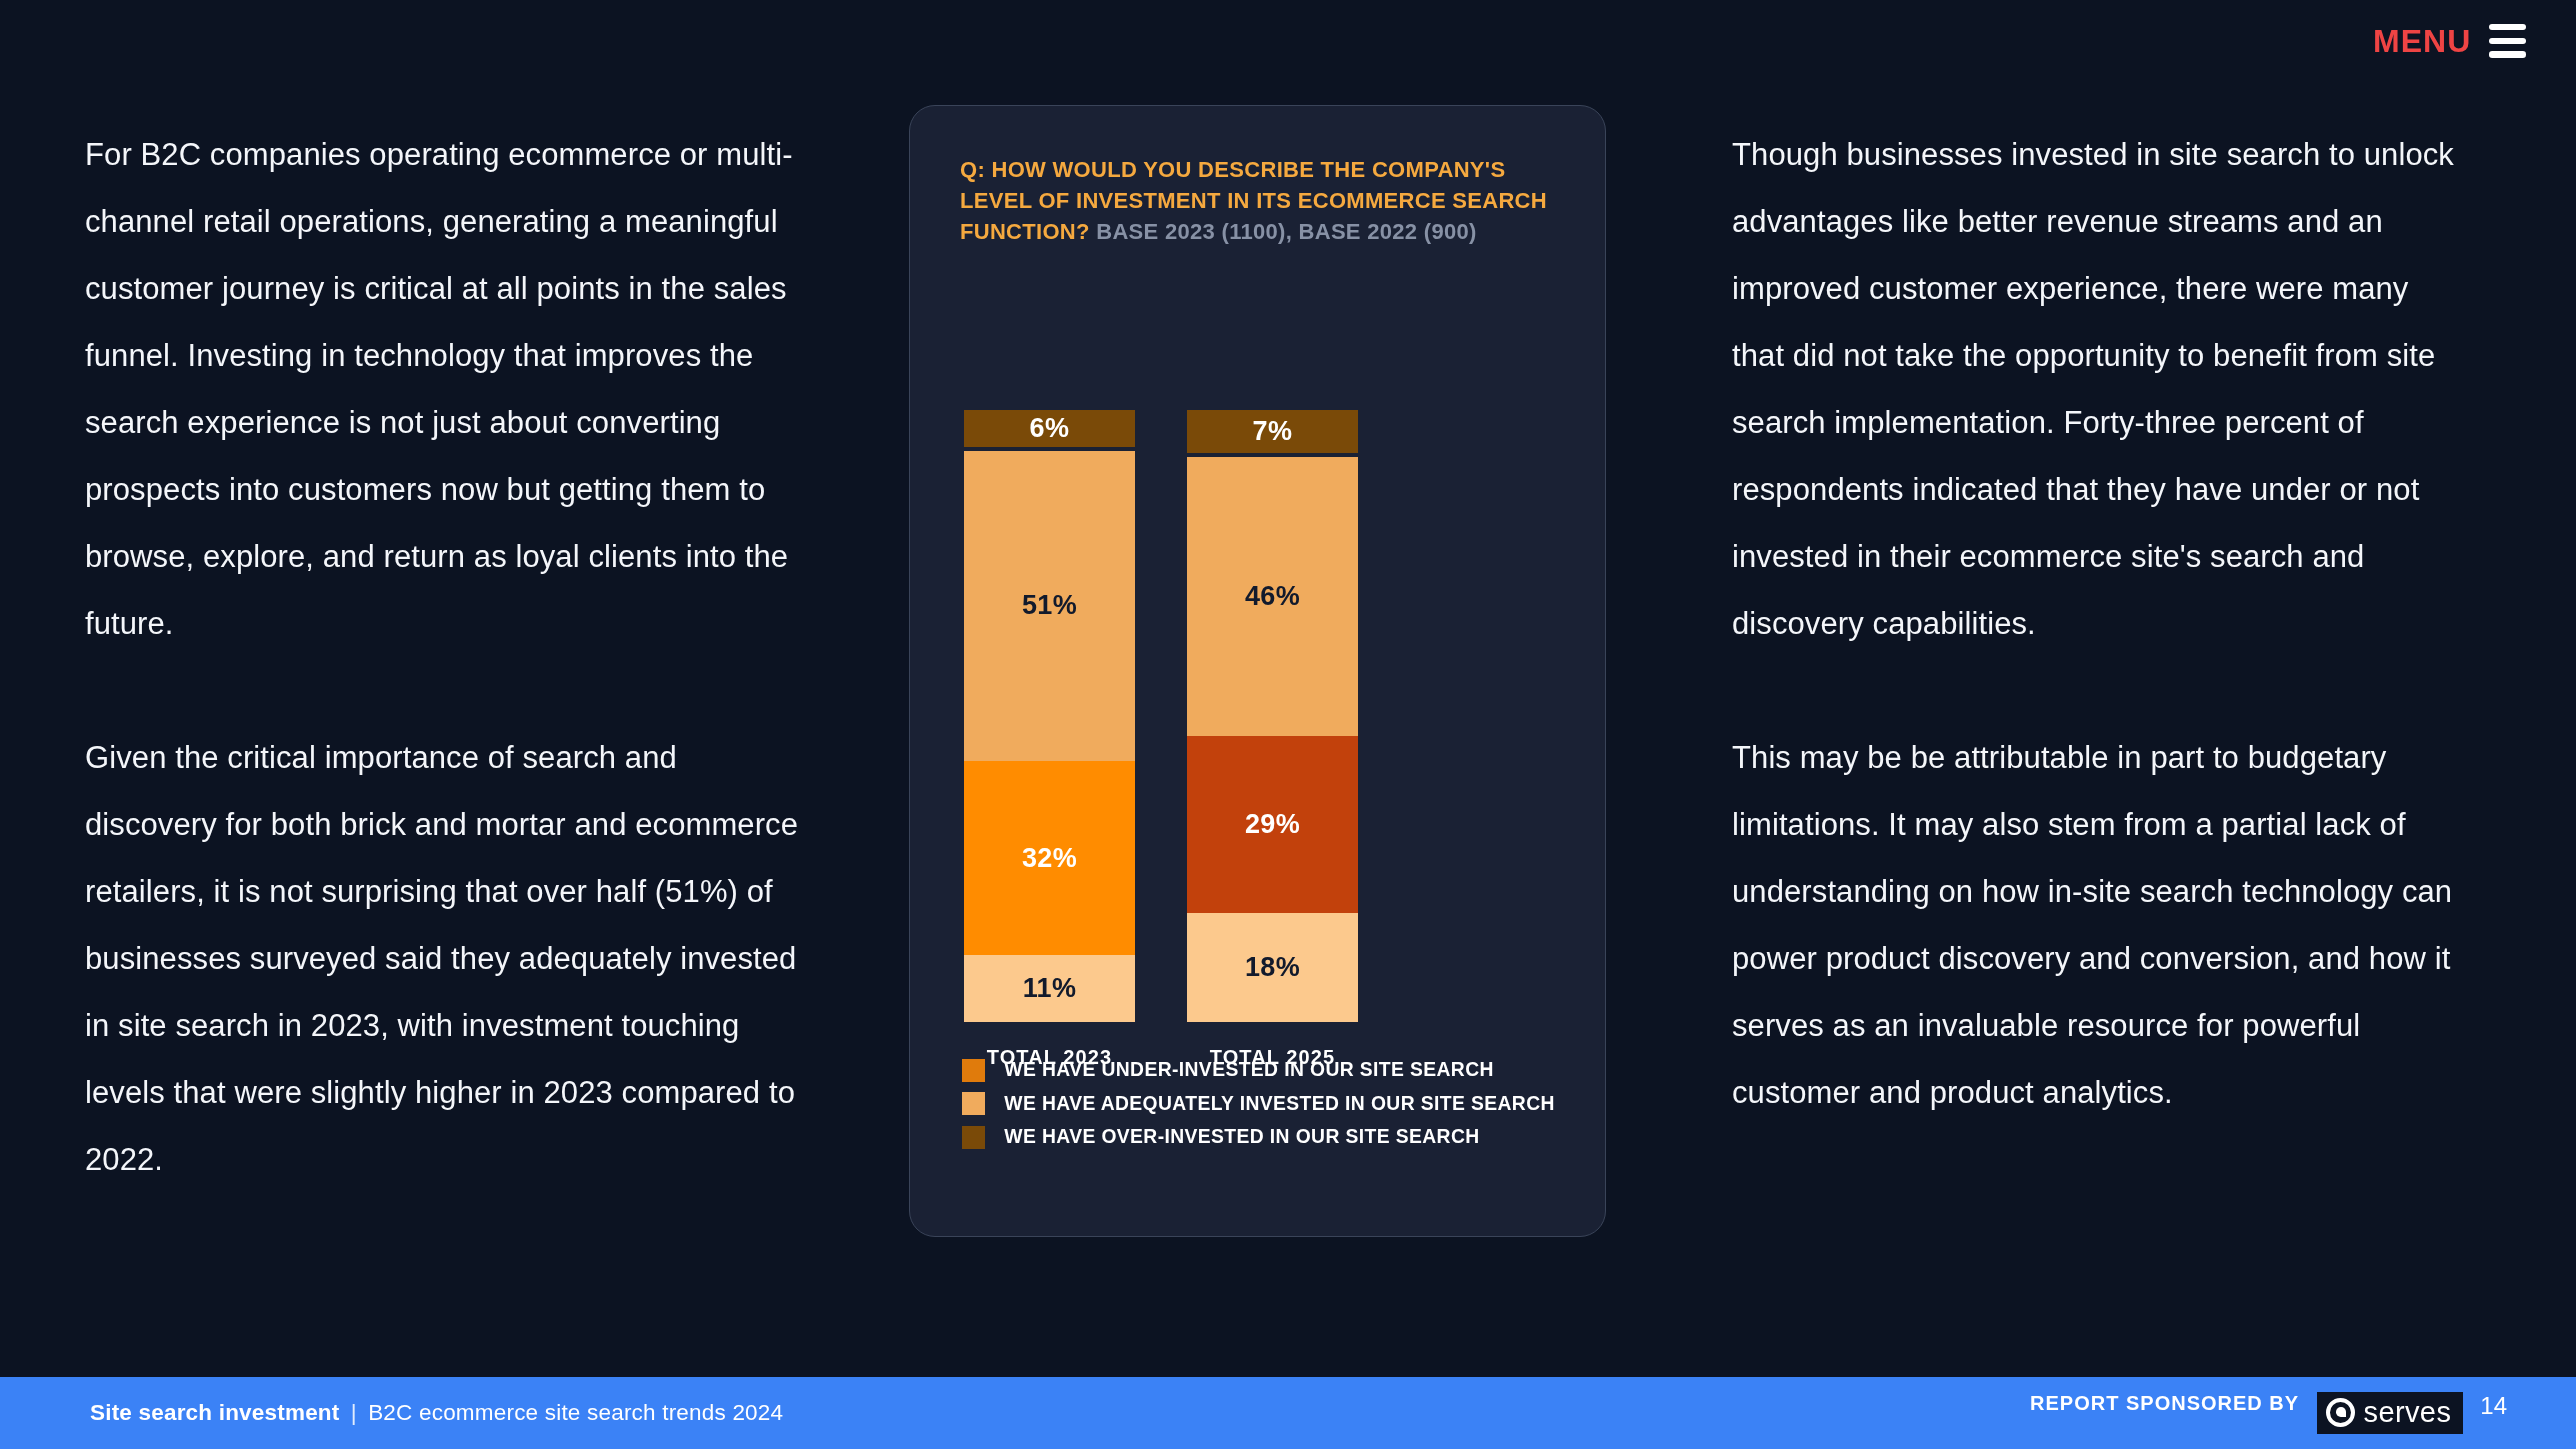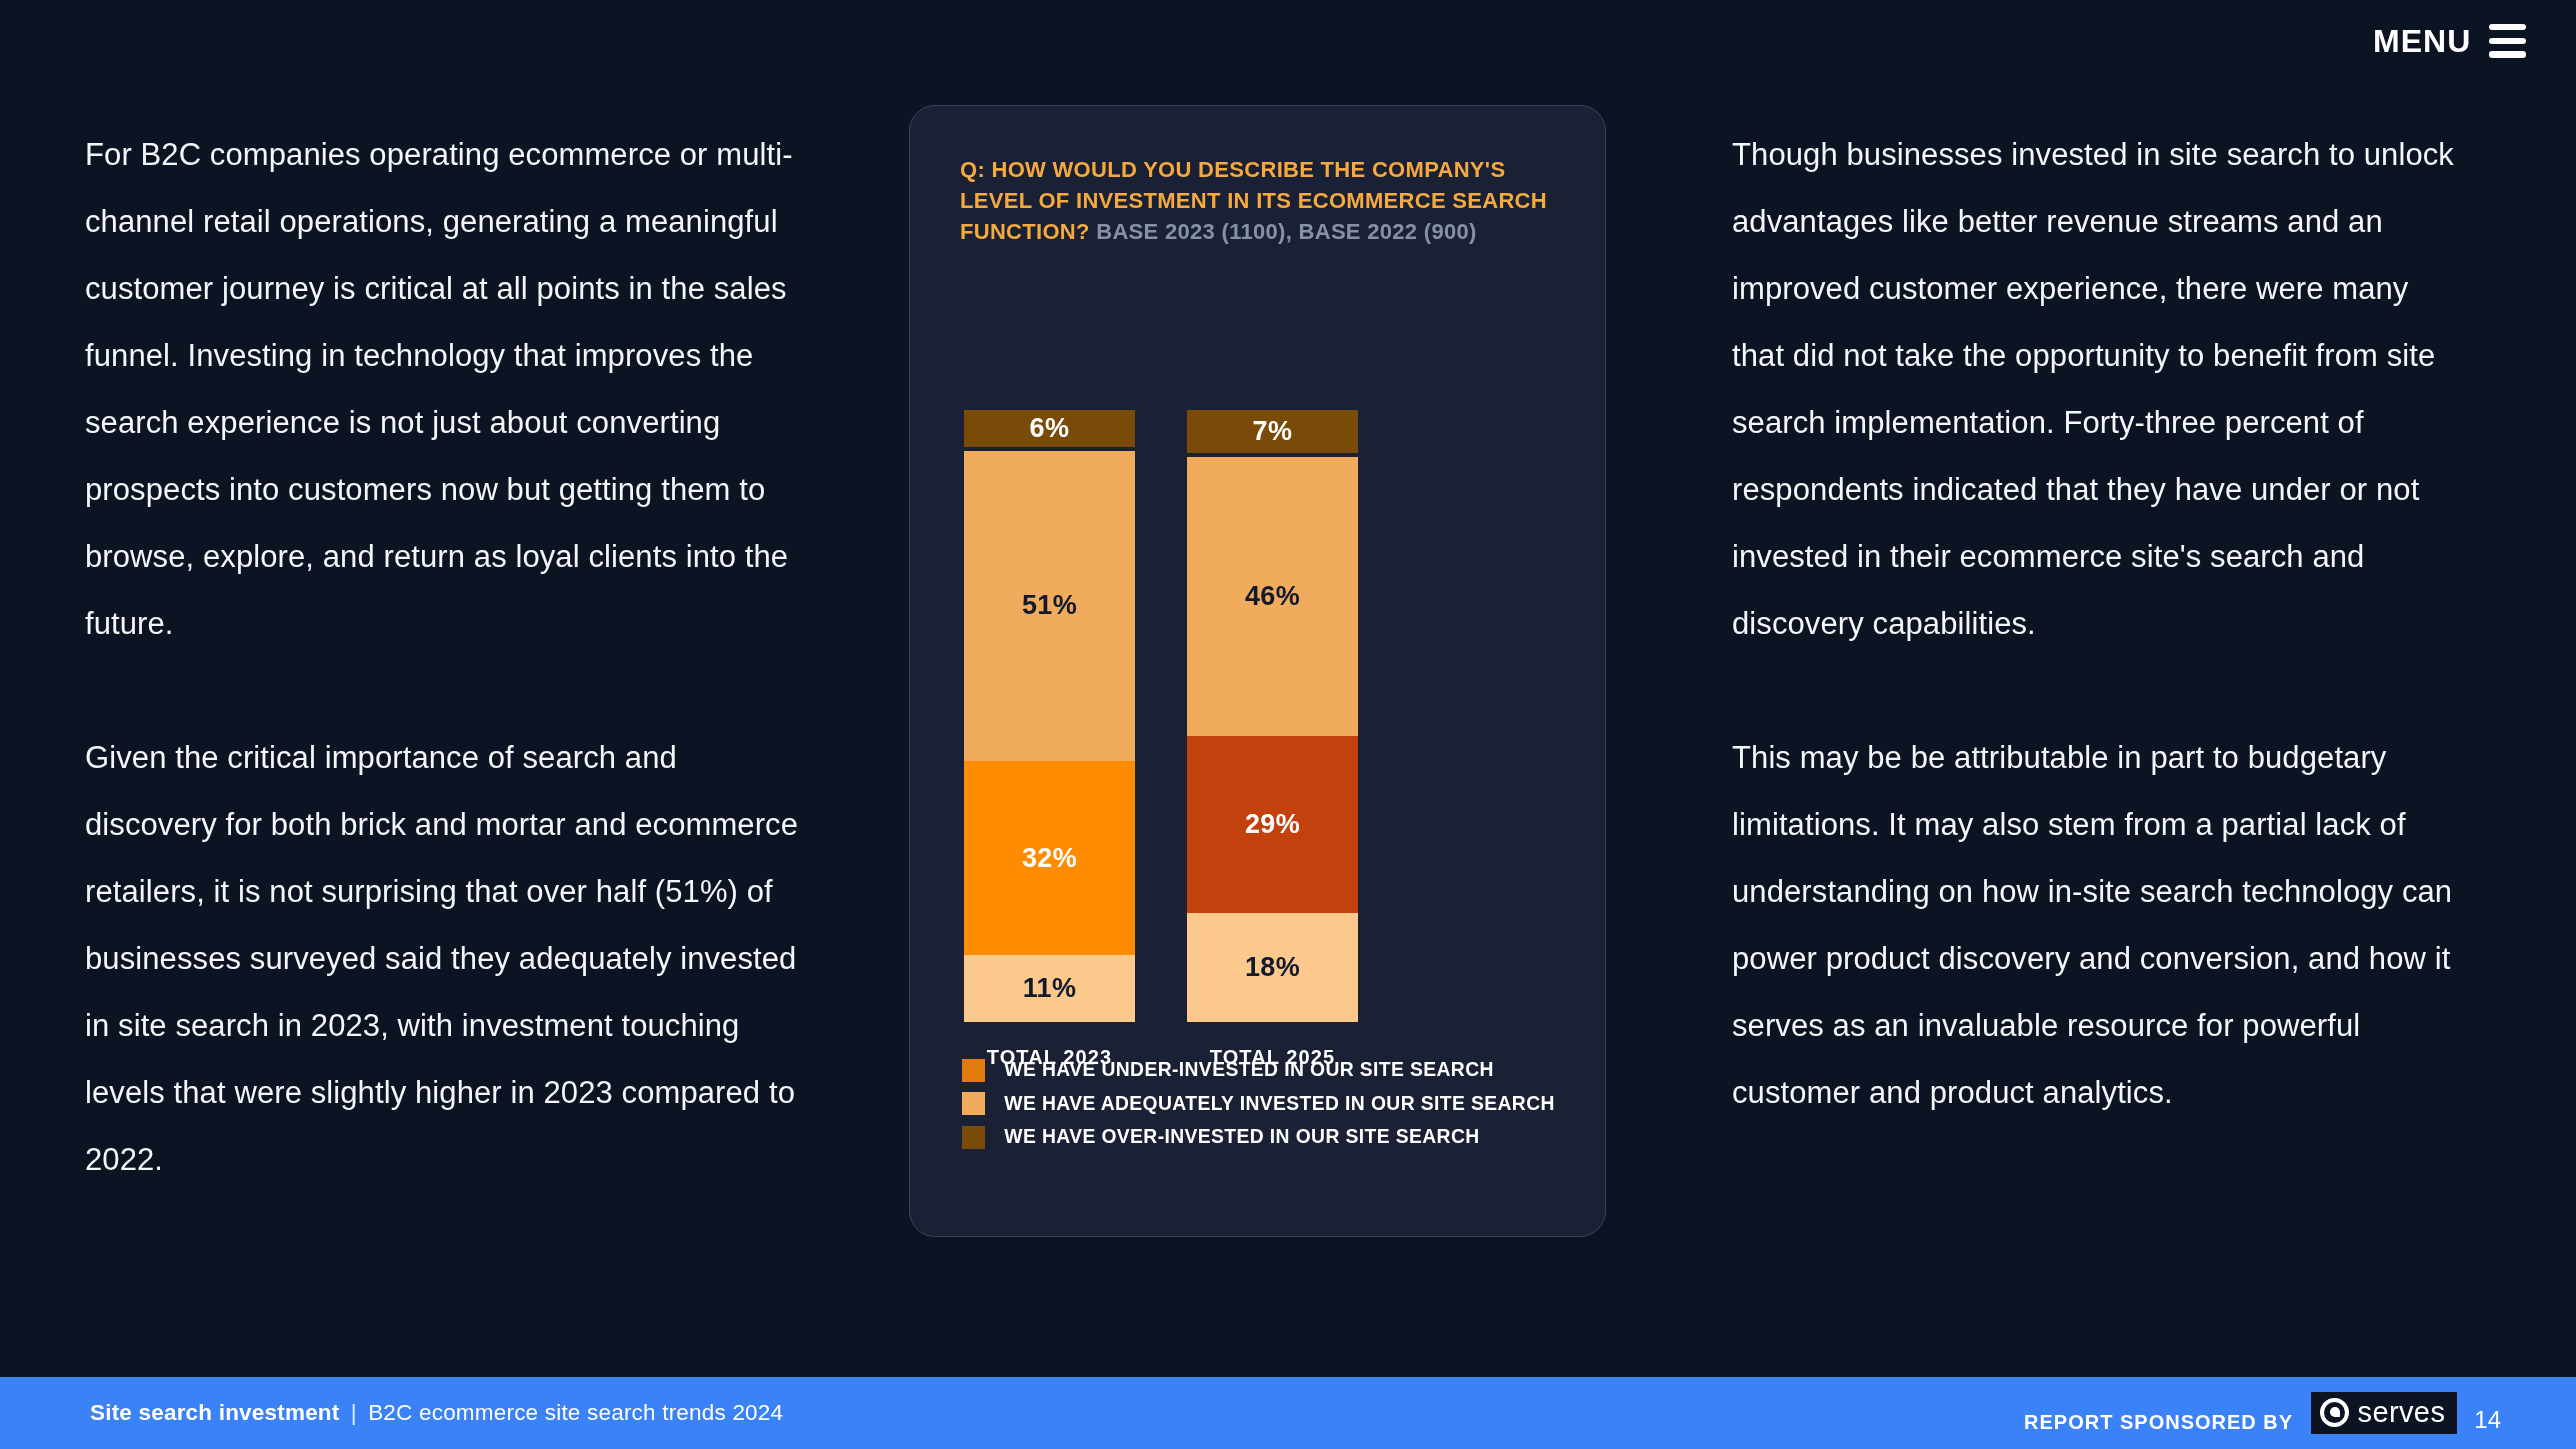--- a/index.html
+++ b/index.html
@@ -11,21 +11,21 @@
   }
   .page { position:relative; width:2576px; height:1449px; background:#0c1322; }
 
   
   .menu-btn {
     position:absolute; top:24px; right:50px;
     display:flex; align-items:center; gap:17.7px;
     cursor:pointer;
   }
   .menu-label {
-    color:#ffffff; font-size:32px; font-weight:700; letter-spacing:1px;
+    color:#ef4444; font-size:32px; font-weight:700; letter-spacing:1px;
     line-height:1;
   }
   .hamburger { display:flex; flex-direction:column; gap:7.2px; }
   .hamburger span {
     display:block; width:37px; height:6.4px; background:#ffffff; border-radius:3.2px;
   }
 
   
   .col {
     position:absolute; top:121px; width:725px;
@@ -113,22 +113,22 @@
     display:flex; align-items:center;
   }
   .footer-left {
     position:absolute; left:90px;
     color:#ffffff; font-size:22.5px; letter-spacing:0.2px;
     display:flex; align-items:center; gap:11.3px;
   }
   .footer-left .strong { font-weight:700; }
   .footer-left .divider { opacity:0.85; }
   .footer-right {
-    position:absolute; right:75px;
-    display:flex; align-items:flex-end; gap:17.7px;
+    position:absolute; right:69px;
+    display:flex; align-items:flex-start; gap:17.7px;
   }
   .sponsor-label {
     color:#ffffff; font-size:20px; font-weight:700; letter-spacing:1px;
   }
   .algolia-logo {
     background:#0c1322; padding:5.6px 11.3px 7.2px 9.7px;
     display:flex; align-items:center; gap:8px;
   }
   .algolia-mark {
     width:29px; height:29px; border:4px solid #ffffff; border-radius:50%;

